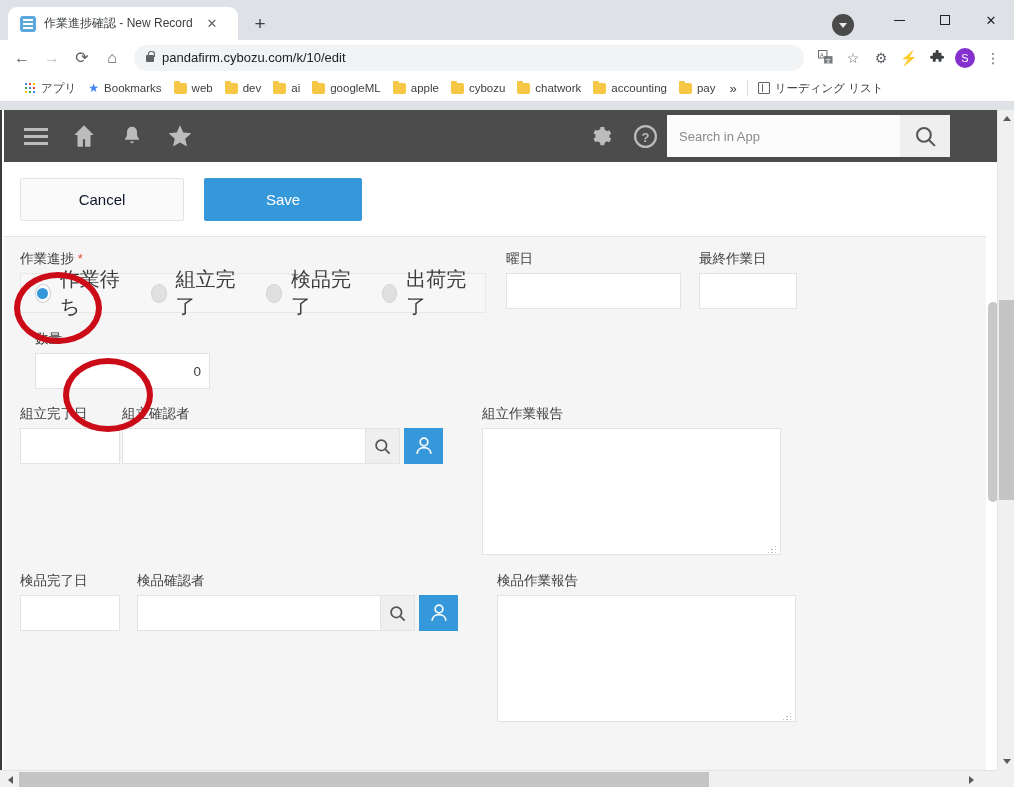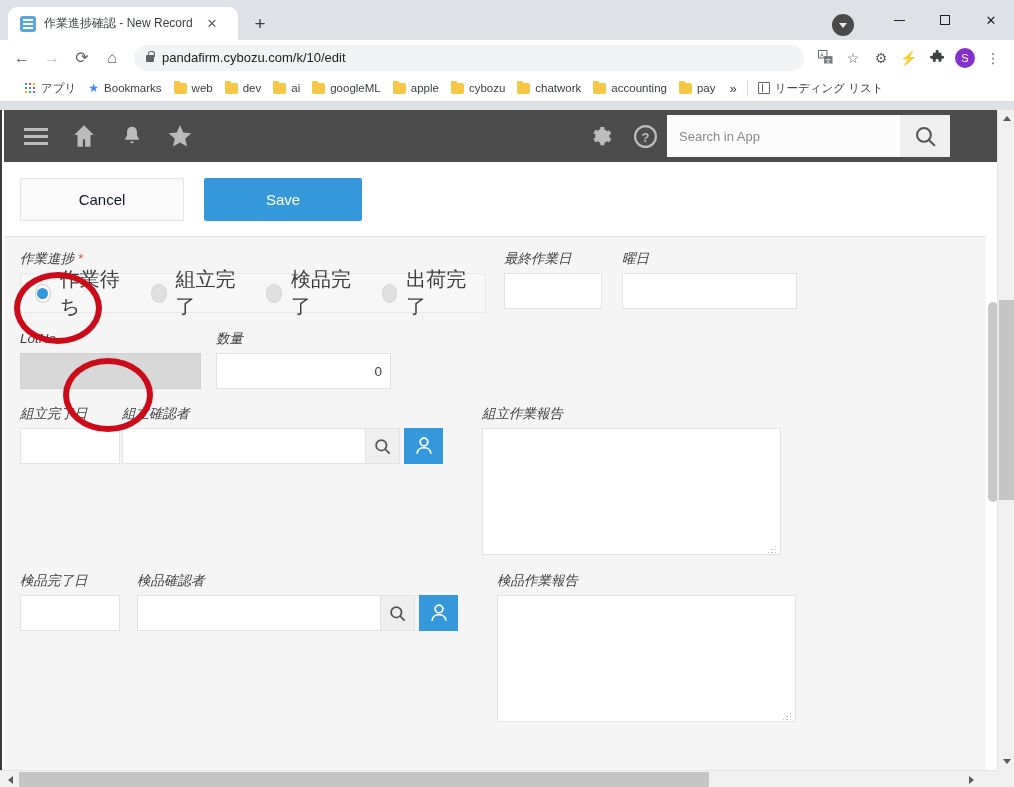--- a/index.html
+++ b/index.html
@@ -183,21 +183,21 @@
   }
   .btn {
     height: 43px; border-radius: 2px; font-size: 15px; cursor: pointer;
     font-family: "Liberation Sans", sans-serif; border: 1px solid transparent;
   }
   .btn-cancel { width: 164px; background: #fafafa; border-color: #e3e3e3; color: #0f172a; }
   .btn-save { width: 158px; background: #3498db; color: #fff; }
 
   
   .form { padding: 14px 16px 0 16px; background: #f5f5f5; }
-  .field-label { font-size: 13.5px; color: #3d3d3d; margin-bottom: 6px; line-height: 16px; font-style: italic; }
+  .field-label { font-size: 13.5px; color: #3d3d3d; margin-bottom: 6px; line-height: 16px; }
   .req { color: #e74c3c; font-size: 13px; }
   .row { display: flex; }
   .txt-input {
     height: 36px; border: 1px solid #e3e3e3; background: #fff; outline: none;
     font-size: 13.5px; padding: 0 8px; color: #3d3d3d;
     font-family: "Liberation Sans", sans-serif;
   }
   .txt-input:disabled { background: #d8d8d8; border-color: #d0d0d0; }
 
   .radio-box {
@@ -477,36 +477,32 @@
                 <span class="radio-dot"></span>
                 <span>検品完了</span>
               </label>
               <label class="radio-item">
                 <span class="radio-dot"></span>
                 <span>出荷完了</span>
               </label>
             </div>
           </div>
 
+          <div style="margin-left:20px">
+            <div class="field-label">曜日</div>
+            <input class="txt-input" style="width: 175px;" value="">
+          </div>
+
           <div style="margin-left:18px">
             <div class="field-label">最終作業日</div>
             <input class="txt-input" style="width: 98px;" value="">
           </div>
-
-          <div style="margin-left:20px">
-            <div class="field-label">曜日</div>
-            <input class="txt-input" style="width: 175px;" value="">
-          </div>
         </div>
 
         <div class="row" style="margin-top:18px">
-          <div>
-            <div class="field-label">LotNo</div>
-            <input class="txt-input" style="width: 181px;" disabled="" value="">
-          </div>
           <div style="margin-left:15px">
             <div class="field-label">数量</div>
             <input class="txt-input" style="width: 175px; text-align: right;" value="0">
           </div>
         </div>
 
         <div class="row" style="margin-top:17px">
           <div>
             <div class="field-label">組立完了日</div>
             <input class="txt-input" style="width: 100px;" value="">

